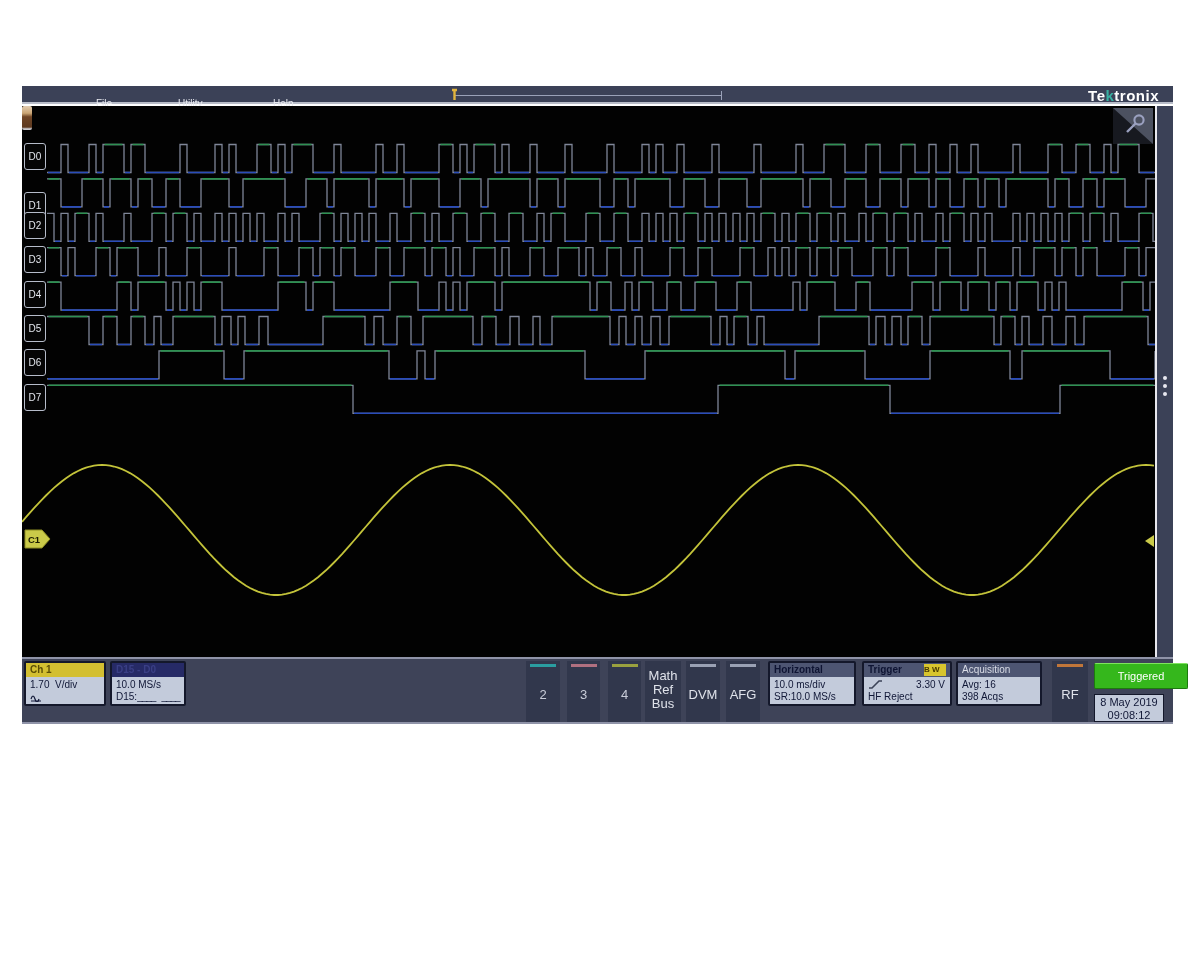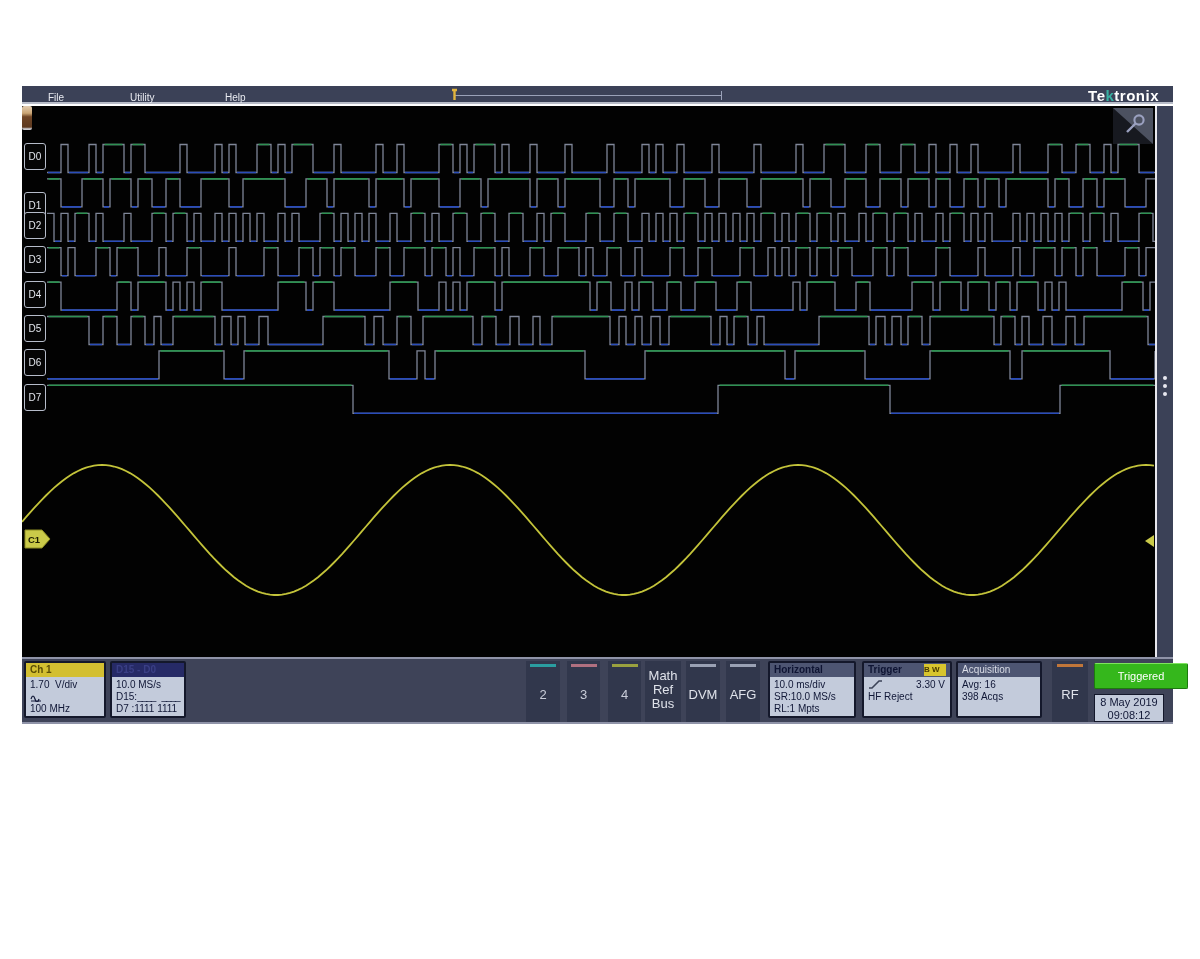--- a/index.html
+++ b/index.html
@@ -2,21 +2,21 @@
 <html><head>
 <meta charset="utf-8">
 <style>
   * { margin:0; padding:0; box-sizing:border-box; }
   html,body { width:1200px; height:959px; background:#ffffff;
     font-family:"Liberation Sans", sans-serif; }
   #scope { position:absolute; left:22px; top:86px; width:1151px; height:638px; }
   
   #menubar { position:absolute; left:0; top:0; width:1151px; height:18px;
     background:#3b4157; border-bottom:2px solid #b9bdc9; }
-  .menuitem { position:absolute; top:6px; color:#e8eaf0; font-size:10px; }
+  .menuitem { position:absolute; top:12px; color:#e8eaf0; font-size:10px;margin-left:48px; }
   #mb-line { position:absolute; left:433px; top:9px; width:267px; height:1px; background:#9aa1b8; }
   #mb-tick { position:absolute; left:699px; top:5px; width:1px; height:9px; background:#9aa1b8; }
   #mb-T { position:absolute; left:430px; top:2px; width:5px; height:14px; }
   #tek { position:absolute; right:14px; top:1px; font-size:15px; font-weight:bold;
     color:#ffffff; letter-spacing:0.5px; }
   #tek b { color:#37b0a2; font-weight:bold; }
   
   #screen { position:absolute; left:0; top:20px; width:1133px; height:551px; background:#020202; }
   #sidebar { position:absolute; left:1133px; top:20px; width:18px; height:551px; background:#3b4157;
     border-left:2px solid #e8e8ee; }
@@ -28,21 +28,21 @@
     background:linear-gradient(#e3cdb2 0%, #caa574 30%, #6f4526 45%, #5e3a20 88%, #c9c9cf 95%); border-radius:2px; }
   #zoombtn { position:absolute; right:2px; top:2px; width:40px; height:36px; background:#4c5160; }
   #c1tag { position:absolute; left:2px; top:422px; }
   #rtarrow { position:absolute; right:0; top:427px; }
   
   #bottombar { position:absolute; left:0px; top:571px; width:1151px; height:67px;
     background:#3e4358; border-top:2px solid #8f93a8; border-bottom:2px solid #8f93a8;}
   .cell  { position:absolute; top:2px; height:61px; background:#31374c; }
   .topline { position:absolute; left:50%; top:3px; width:26px; height:3px; transform:translateX(-50%); }
   .celllabel { position:absolute; width:100%; text-align:center; top:26px; color:#c9cdd9; font-size:13px; }
-  .panel { position:absolute; top:2px; height:57px; background:#c3cbdb; border:2px solid #14182b;
+  .panel { position:absolute; top:2px; height:45px; background:#c3cbdb; border:2px solid #14182b;
     border-radius:2px; overflow:hidden; }
   .phead { height:14px; font-size:10px; font-weight:bold; color:#0e1433; padding-left:4px;
     background:#4d5572; line-height:14px; }
   .pbody { font-size:10px; color:#101736; padding:2px 0 0 4px; line-height:12px; }
 </style>
 </head>
 <body>
 <div id="scope">
   <div id="menubar">
     <span class="menuitem" style="left:26px;">File</span>

